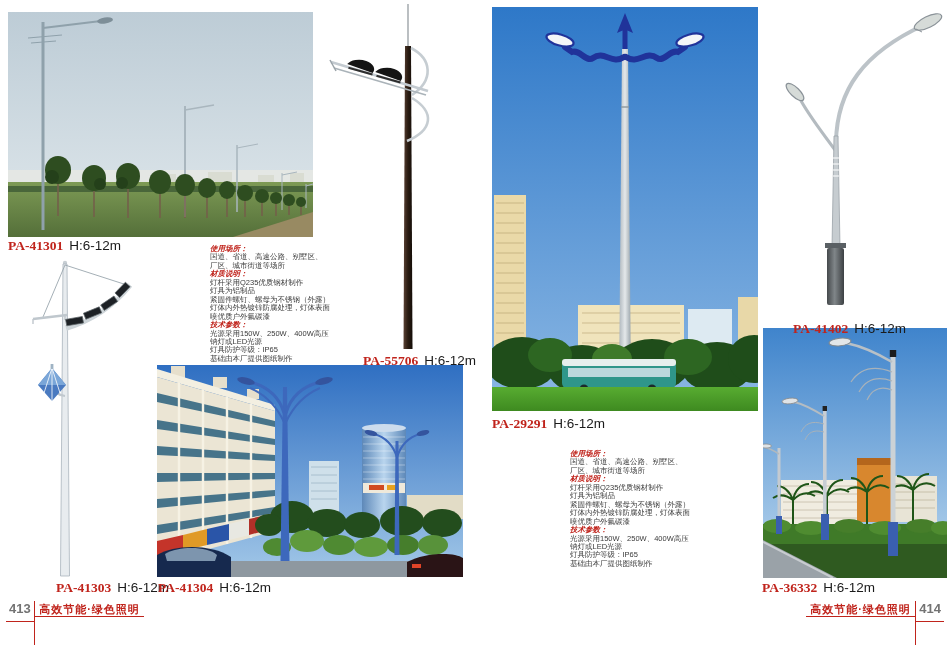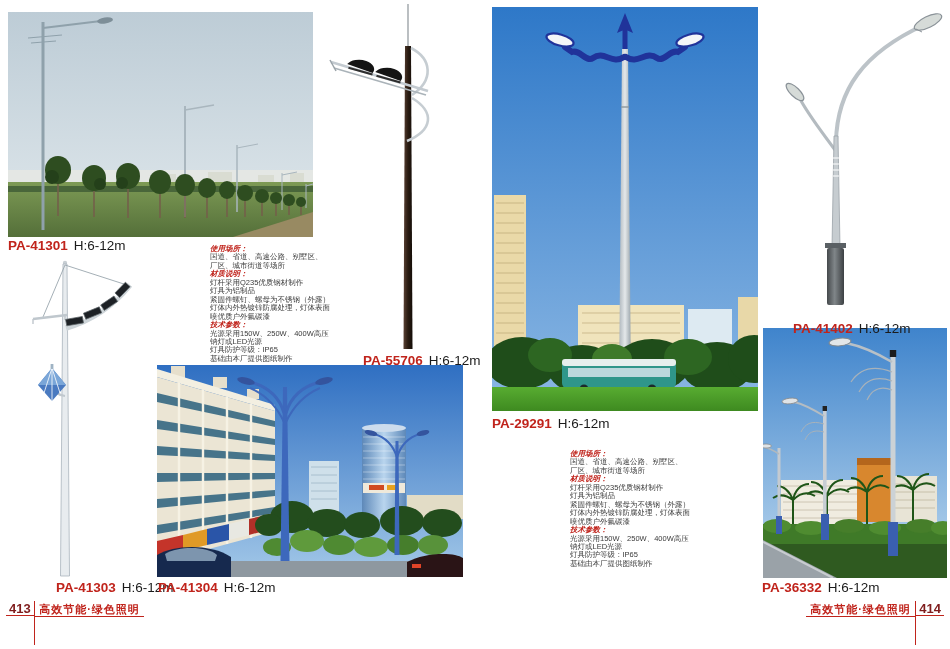--- a/index.html
+++ b/index.html
@@ -1,28 +1,28 @@
 <!DOCTYPE html>
 <html style="--accent-red: #c0241c; --sky-blue: #3a80c8; --pole-blue: #3d68bc; --wing-navy: #20339a;"><head>
 <meta charset="utf-8">
 <style>
   html,body{margin:0;padding:0;background:#ffffff;}
   .page{position:relative;width:950px;height:649px;background:#fff;overflow:hidden;
         font-family:"Liberation Sans",sans-serif;}
   .photo{position:absolute;overflow:hidden;}
   .photo svg{display:block;}
   .plabel{position:absolute;white-space:nowrap;font-size:13.5px;font-weight:bold;}
-  .plabel .model{color:var(--accent-red,#c0241c);margin-right:6px;}
+  .plabel .model{color:var(--accent-red,#c0241c);margin-right:6px;font-family:Liberation Serif, serif;}
   .plabel .size{color:#1b1b1b;font-weight:500;text-align:right;}
   .spec{position:absolute;width:150px;font-size:7.5px;line-height:8.45px;color:#3a3a3a;}
   .spec div{white-space:nowrap;}
   .spec .h{color:var(--accent-red,#c0241c);font-weight:bold;font-style:italic;}
   .footer{position:absolute;top:602px;display:flex;align-items:flex-start;}
-  .footer .num{font-size:13px;font-weight:bold;color:#7f1d1d;
-               border-bottom:1.5px solid var(--accent-red,#c0241c);padding:0 3px 0 3px;line-height:13px;text-align:center;}
+  .footer .num{font-size:13px;font-weight:bold;color:#737373;
+               border-bottom:1.5px solid var(--accent-red,#c0241c);padding:0 3px 6px 3px;line-height:13px;text-align:center;}
   .footer .vline{width:1.5px;height:44px;background:var(--accent-red,#c0241c);margin-top:-1px;}
   .footer .slogan{font-size:11px;font-weight:bold;color:var(--accent-red,#c0241c);
                   border-bottom:1.5px solid var(--accent-red,#c0241c);
                   padding:3px 4px 3px 4px;line-height:8px;letter-spacing:1px;}
 </style>
 </head>
 <body>
 
 <div class="page">
 

